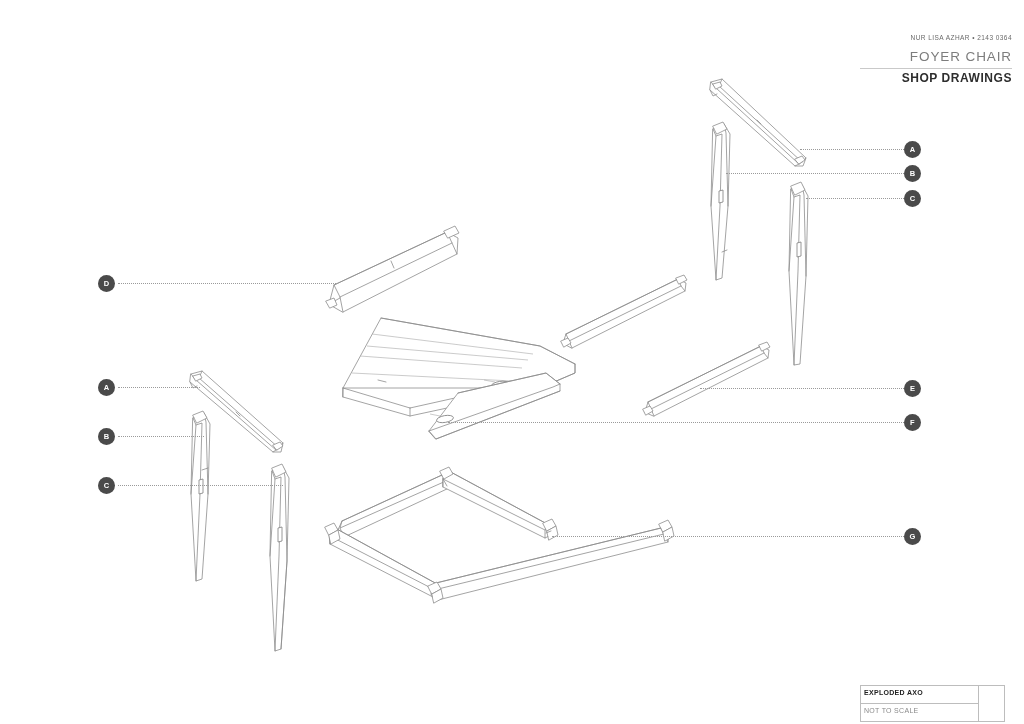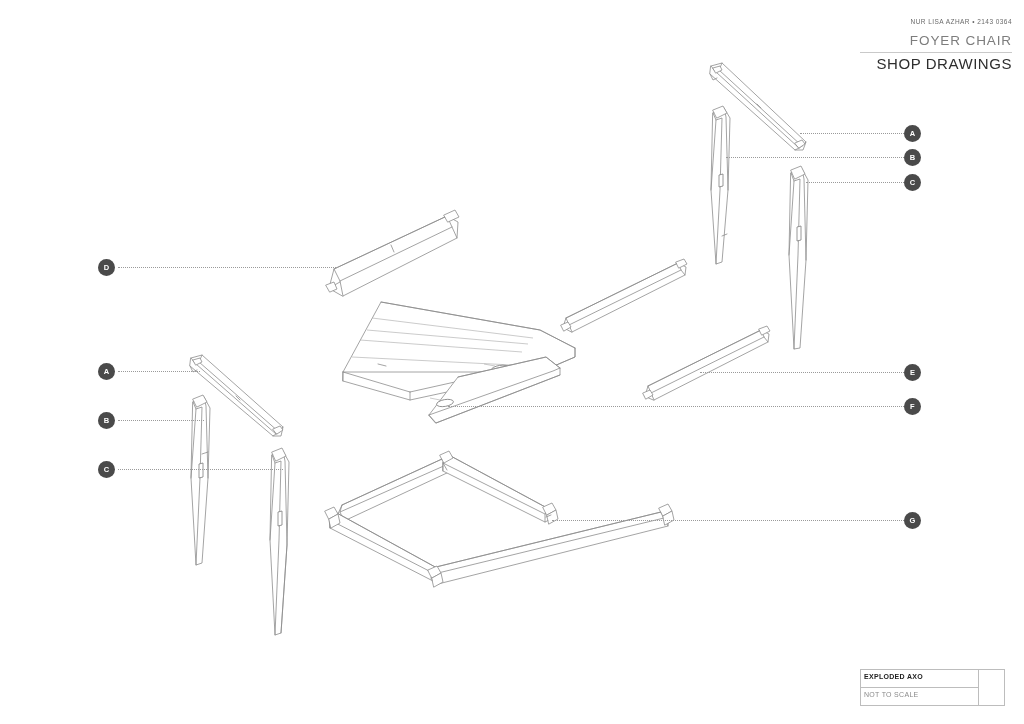--- a/index.html
+++ b/index.html
@@ -4,28 +4,28 @@
 <style>
   html,body{margin:0;padding:0;}
   body{
     width:1024px;height:724px;
     background:#ffffff;
     font-family:"Liberation Sans", sans-serif;
     color:#3b3b3b;
     overflow:hidden;
     position:relative;
   }
-  #sheet{position:absolute;left:0;top:0;width:1024px;height:536px;}
+  #sheet{position:absolute;left:0;top:16px;width:1024px;height:536px;}
 
   
   .hdr{position:absolute;right:12px;text-align:right;}
   .hdr-credit{top:18px;font-size:6.5px;letter-spacing:.45px;color:#6a6a6a;}
   .hdr-title{top:33px;font-size:13.5px;letter-spacing:.9px;color:#7d7d7d;font-weight:400;}
   .hdr-rule{position:absolute;left:860px;top:52px;width:152px;height:1px;background:#c9c9c9;}
-  .hdr-sub{top:55px;font-size:15px;letter-spacing:.55px;color:#2e2e2e;font-weight:400;}
+  .hdr-sub{top:55px;font-size:12px;letter-spacing:.55px;color:#2e2e2e;font-weight:700;}
 
   
   .tblock{position:absolute;left:860px;top:669px;width:145px;height:37px;border:1px solid #bdbdbd;box-sizing:border-box;}
   .tb-vline{position:absolute;left:978px;top:669px;width:1px;height:37px;background:#bdbdbd;}
   .tb-hline{position:absolute;left:860px;top:687px;width:118px;height:1px;background:#bdbdbd;}
   .tb-r1{position:absolute;left:864px;top:673px;font-size:7px;letter-spacing:.3px;color:#222;font-weight:700;}
   .tb-r2{position:absolute;left:864px;top:691px;font-size:7px;letter-spacing:.3px;color:#8a8a8a;}
 
   
   .callout{position:absolute;width:17px;height:17px;border-radius:50%;background:#4a4a4a;

